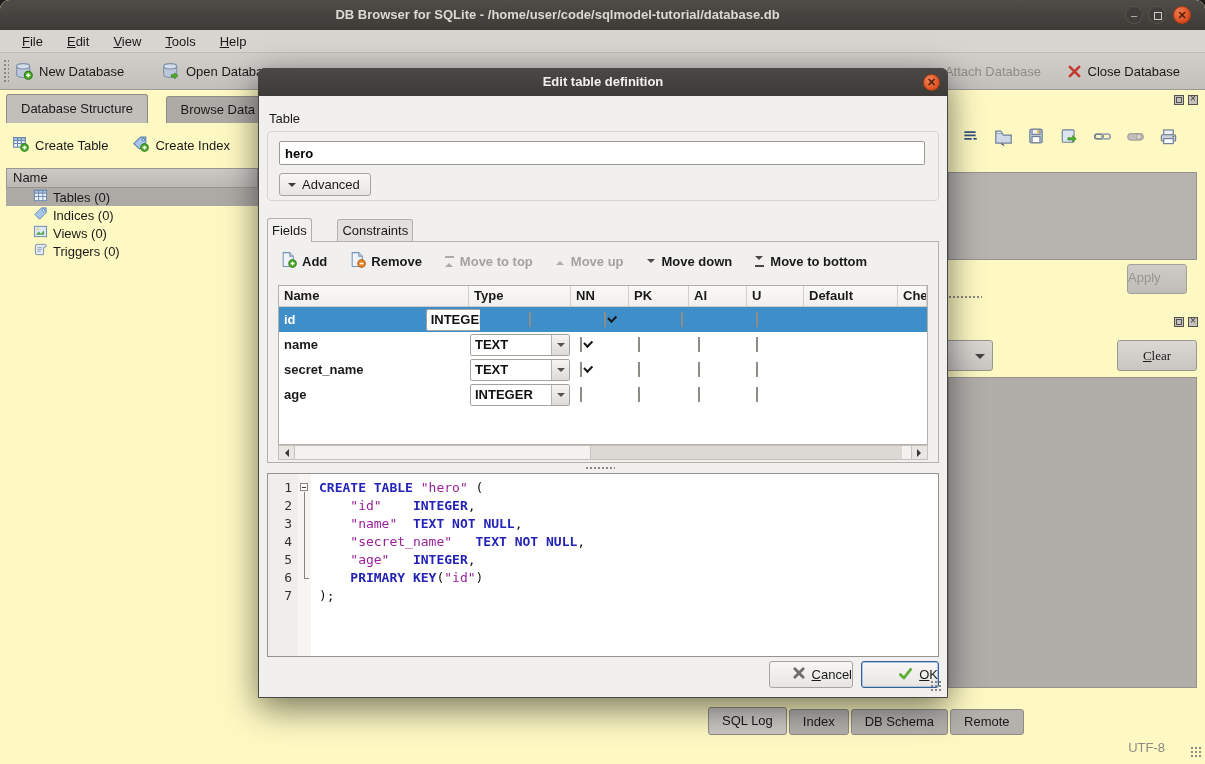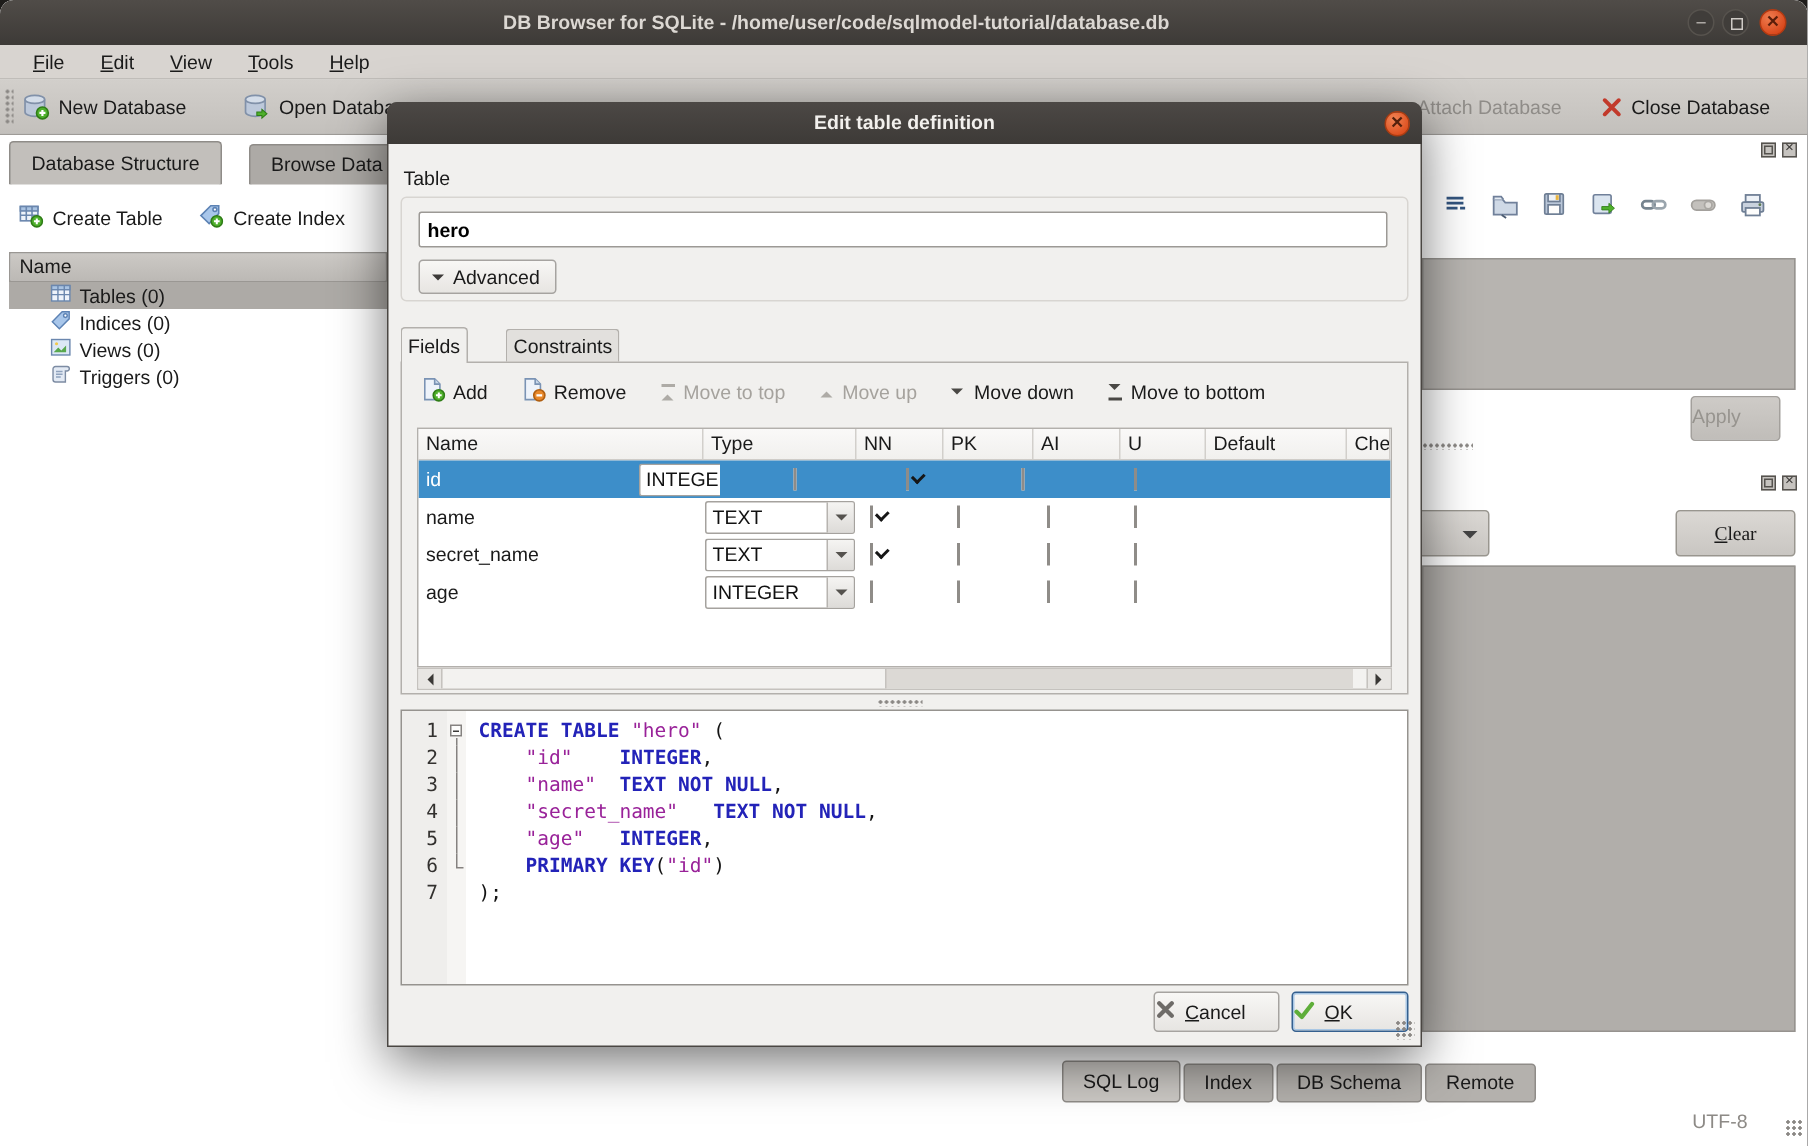--- a/index.html
+++ b/index.html
@@ -1,18 +1,18 @@
 <!DOCTYPE html>
 <html><head>
 <meta charset="utf-8">
 <style>
   html,body{margin:0;padding:0;}
   body{background:#1e1c1a;font-family:"Liberation Sans",sans-serif;font-size:13px;color:#1a1a1a;
        -webkit-font-smoothing:antialiased;}
-  #window{position:relative;width:1205px;height:764px;overflow:hidden;background:#ffffff;
+  #window{position:relative;width:1205px;height:764px;overflow:hidden;background:#fef9c3;
           border-radius:9px 9px 0 0;}
   .dotgrid{background-image:radial-gradient(#8a8784 1px,transparent 1.35px);background-size:4px 4px;}
 
   
   #titlebar{position:absolute;left:0;top:0;width:1205px;height:30px;
             background:linear-gradient(#504c48,#3d3a37);border-radius:9px 9px 0 0;
             border-bottom:1px solid #2e2b29;}
   #win-title{position:absolute;left:0;right:90px;top:0;height:30px;line-height:30px;text-align:center;
              font-weight:bold;color:#dcd8d3;font-size:13px;white-space:nowrap;overflow:hidden;}
   .winbtn{position:absolute;top:6px;width:18px;height:18px;border-radius:50%;
@@ -106,21 +106,21 @@
                 background:linear-gradient(#f8f7f5,#e7e5e2);border:1px solid #a6a3a0;border-radius:3px;
                 display:flex;align-items:center;gap:6px;padding-left:8px;}
   .tri-down{width:0;height:0;border:4px solid transparent;border-top-color:#3c3a38;margin-top:4px;}
 
   #dlg-tabs{position:absolute;left:8px;top:149px;height:24px;}
   .dtab{position:absolute;bottom:0;box-sizing:border-box;border:1px solid #b3b0ac;border-bottom:none;
         border-radius:3px 3px 0 0;padding:0 4px;}
   .dtab.active{background:#f1f0ee;height:24px;line-height:23px;z-index:2;}
   .dtab.inactive{background:#e2e0dd;height:23px;line-height:22px;}
   #fields-panel{position:absolute;left:8px;top:172px;width:672px;height:222px;border:1px solid #b3b0ac;
-                box-sizing:border-box;background:#f1f0ee;}
+                box-sizing:border-box;background:#f1f0ee;font-weight:bold;}
   #fld-toolbar{position:absolute;left:12px;top:8px;display:flex;gap:22px;align-items:center;height:22px;}
   .fbtn{display:flex;align-items:center;gap:5px;white-space:nowrap;}
   .fbtn.disabled{color:#a5a29d;}
   .mvico{display:inline-block;position:relative;width:11px;height:11px;}
   .mvico .bar{position:absolute;left:1px;width:9px;height:2px;background:#4a4845;}
   .mvico .tri{position:absolute;left:1px;width:0;height:0;border:4.5px solid transparent;}
   .mvico.up .tri{border-bottom-color:#4a4845;top:1px;}
   .mvico.down .tri{border-top-color:#4a4845;top:3px;}
   .mvico.top .bar{top:0;} .mvico.top .tri{border-bottom-color:#4a4845;top:3px;}
   .mvico.bottom .bar{bottom:0;} .mvico.bottom .tri{border-top-color:#4a4845;top:0;}
@@ -167,21 +167,21 @@
   .kw{color:#2323b8;font-weight:bold;} .id{color:#992299;} .pl{color:#141414;}
   .fold-open{background-image:linear-gradient(#858280,#858280);background-size:1px calc(100% - 13px);
              background-position:6px 13px;background-repeat:no-repeat;}
   .fold-open::before{content:"";position:absolute;left:2px;top:4px;width:8px;height:8px;border:1px solid #858280;background:#fdfdfc;box-sizing:border-box;}
   .fold-open::after{content:"";position:absolute;left:4px;top:7.5px;width:4px;border-top:1px solid #3c3a38;}
   .fold-mid::before{content:"";position:absolute;left:6px;top:0;bottom:0;border-left:1px solid #858280;}
   .fold-end::before{content:"";position:absolute;left:6px;top:0;height:9px;border-left:1px solid #858280;}
   .fold-end::after{content:"";position:absolute;left:6px;top:9px;width:5px;border-top:1px solid #858280;}
 
   .dlg-btn{position:absolute;top:592px;height:27px;box-sizing:border-box;border:1px solid #a6a3a0;border-radius:3px;
-           background:linear-gradient(#f8f7f5,#e7e5e2);display:flex;align-items:center;justify-content:flex-start;gap:6px;}
+           background:linear-gradient(#f8f7f5,#e7e5e2);display:flex;align-items:center;justify-content:flex-end;gap:6px;}
   #cancel-btn{left:510px;width:84px;}
   #ok-btn{left:602px;width:78px;border:1px solid #35608f;box-shadow:inset 0 0 0 1px #a9c7e4;}
   #dlg-grip{position:absolute;right:4px;bottom:4px;width:13px;height:13px;}
 </style>
 </head>
 <body>
 
 <div id="window">
 
   <div id="titlebar">

